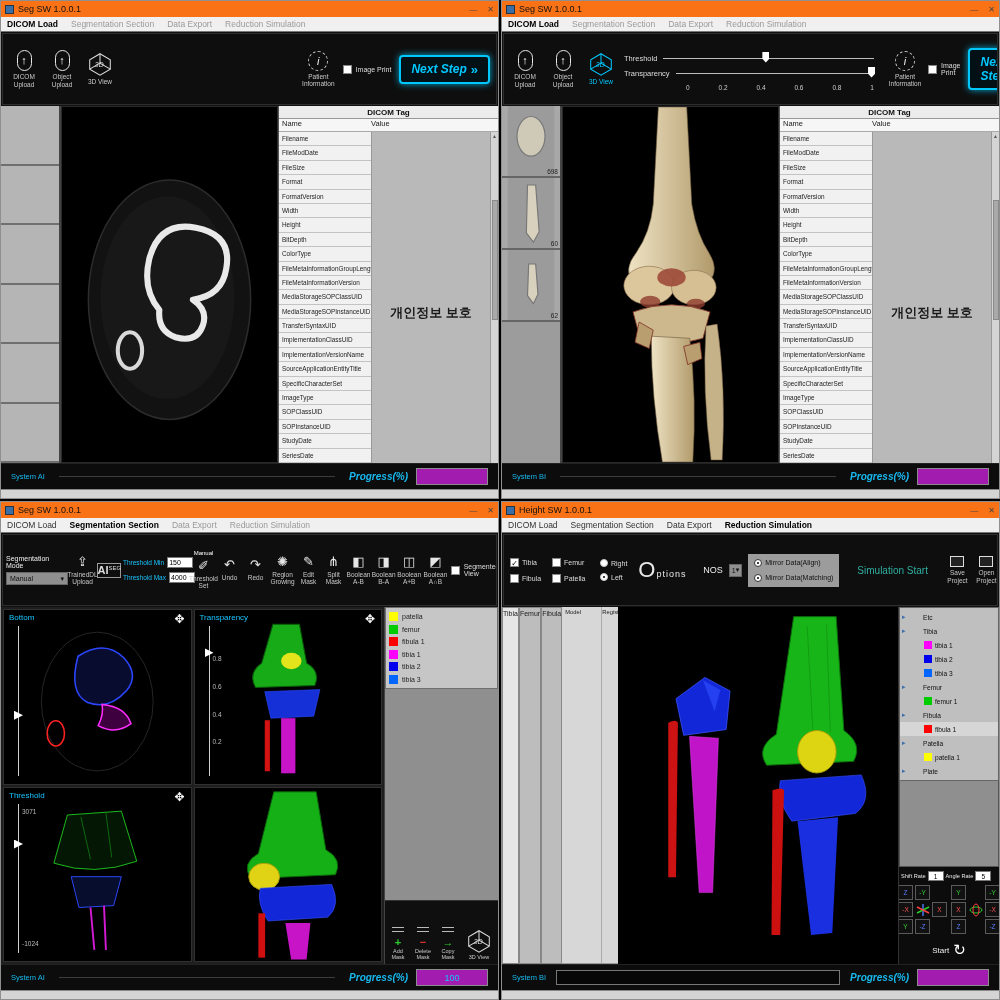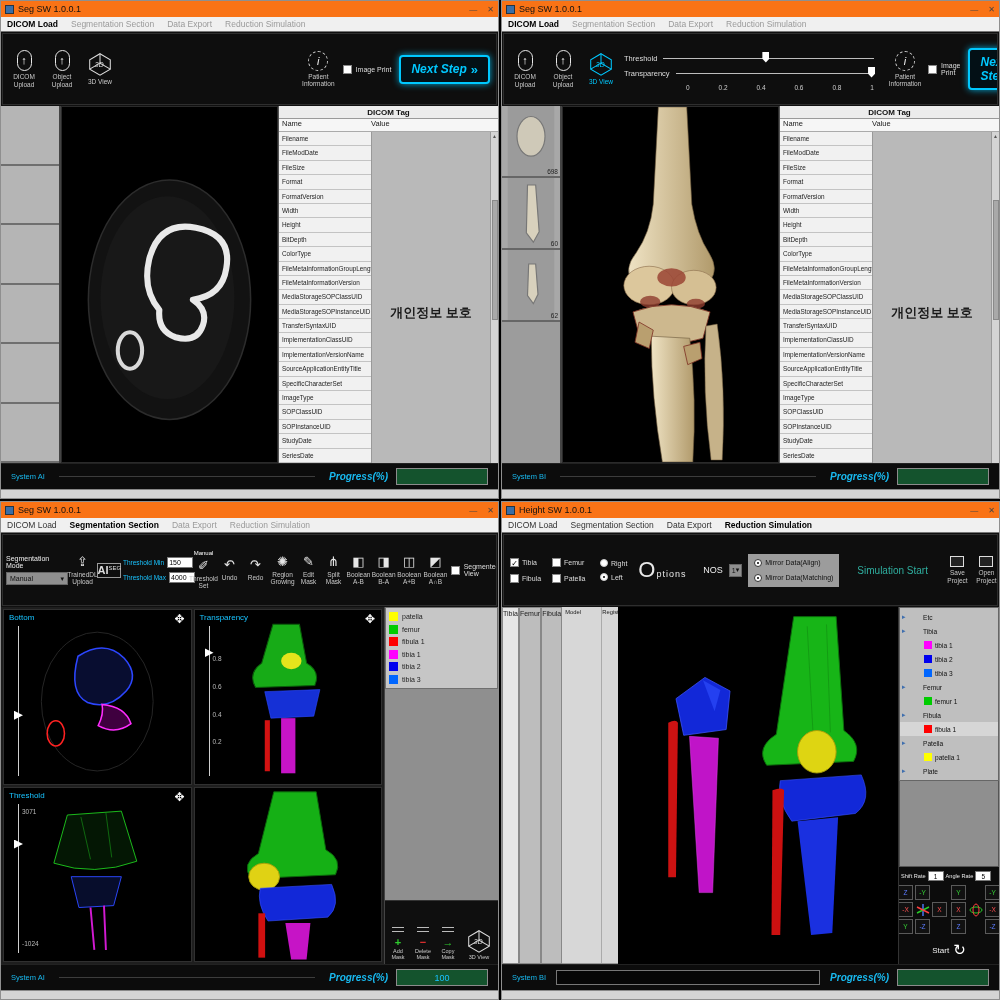--- a/index.html
+++ b/index.html
@@ -45,21 +45,21 @@
   .tagvalue{flex:1;background:#b9b9b9;border-left:1px solid #999;position:relative;}
   .privacy{position:absolute;top:52%;left:0;width:100%;text-align:center;font-size:13px;font-weight:bold;color:#1a1a1a;}
   .vscroll{width:8px;flex:0 0 8px;background:#d4d4d4;border-left:1px solid #999;display:flex;flex-direction:column;align-items:center;}
   .sarrow{font-size:5px;color:#555;line-height:8px;}
   .sthumb{width:6px;height:120px;background:#a9a9a9;margin-top:60px;border:1px solid #8a8a8a;}
   
   .statusbar{flex:0 0 26px;background:#0c0c0c;display:flex;align-items:center;padding:0 10px;border-top:1px solid #222;}
   .sys{color:#18b9ef;font-size:7.5px;}
   .statline{flex:1;height:1px;background:#3d3d3d;margin:0 14px;}
   .prog{color:#18b9ef;font-size:10px;font-weight:bold;font-style:italic;margin-right:8px;}
-  .progbox{width:92px;height:17px;border:1px solid #8c8c8c;background:#14532d;color:#18c3ff;font-size:9px;text-align:center;line-height:17px;}
+  .progbox{width:72px;height:17px;border:1px solid #8c8c8c;background:#a21caf;color:#18c3ff;font-size:9px;text-align:center;line-height:17px;}
   .winfoot{flex:0 0 9px;background:#d4d4d4;border-top:1px solid #888;}
   
   .slidergrp{display:flex;flex-direction:column;gap:6px;width:250px;flex:0 0 250px;padding-top:6px;}
   .srow{display:flex;align-items:center;gap:6px;color:#ddd;font-size:7.5px;}
   .track{flex:1;height:1px;background:#bdbdbd;position:relative;}
   .handle{position:absolute;top:-6px;width:7px;height:11px;background:#fff;clip-path:polygon(0 0,100% 0,100% 65%,50% 100%,0 65%);}
   .ticks{display:flex;justify-content:space-between;padding-left:62px;color:#cfcfcf;font-size:6.5px;}
   .cyan{color:#00c8ff;}
   
   .toolbar.t3{gap:3px;padding:2px 3px;}

